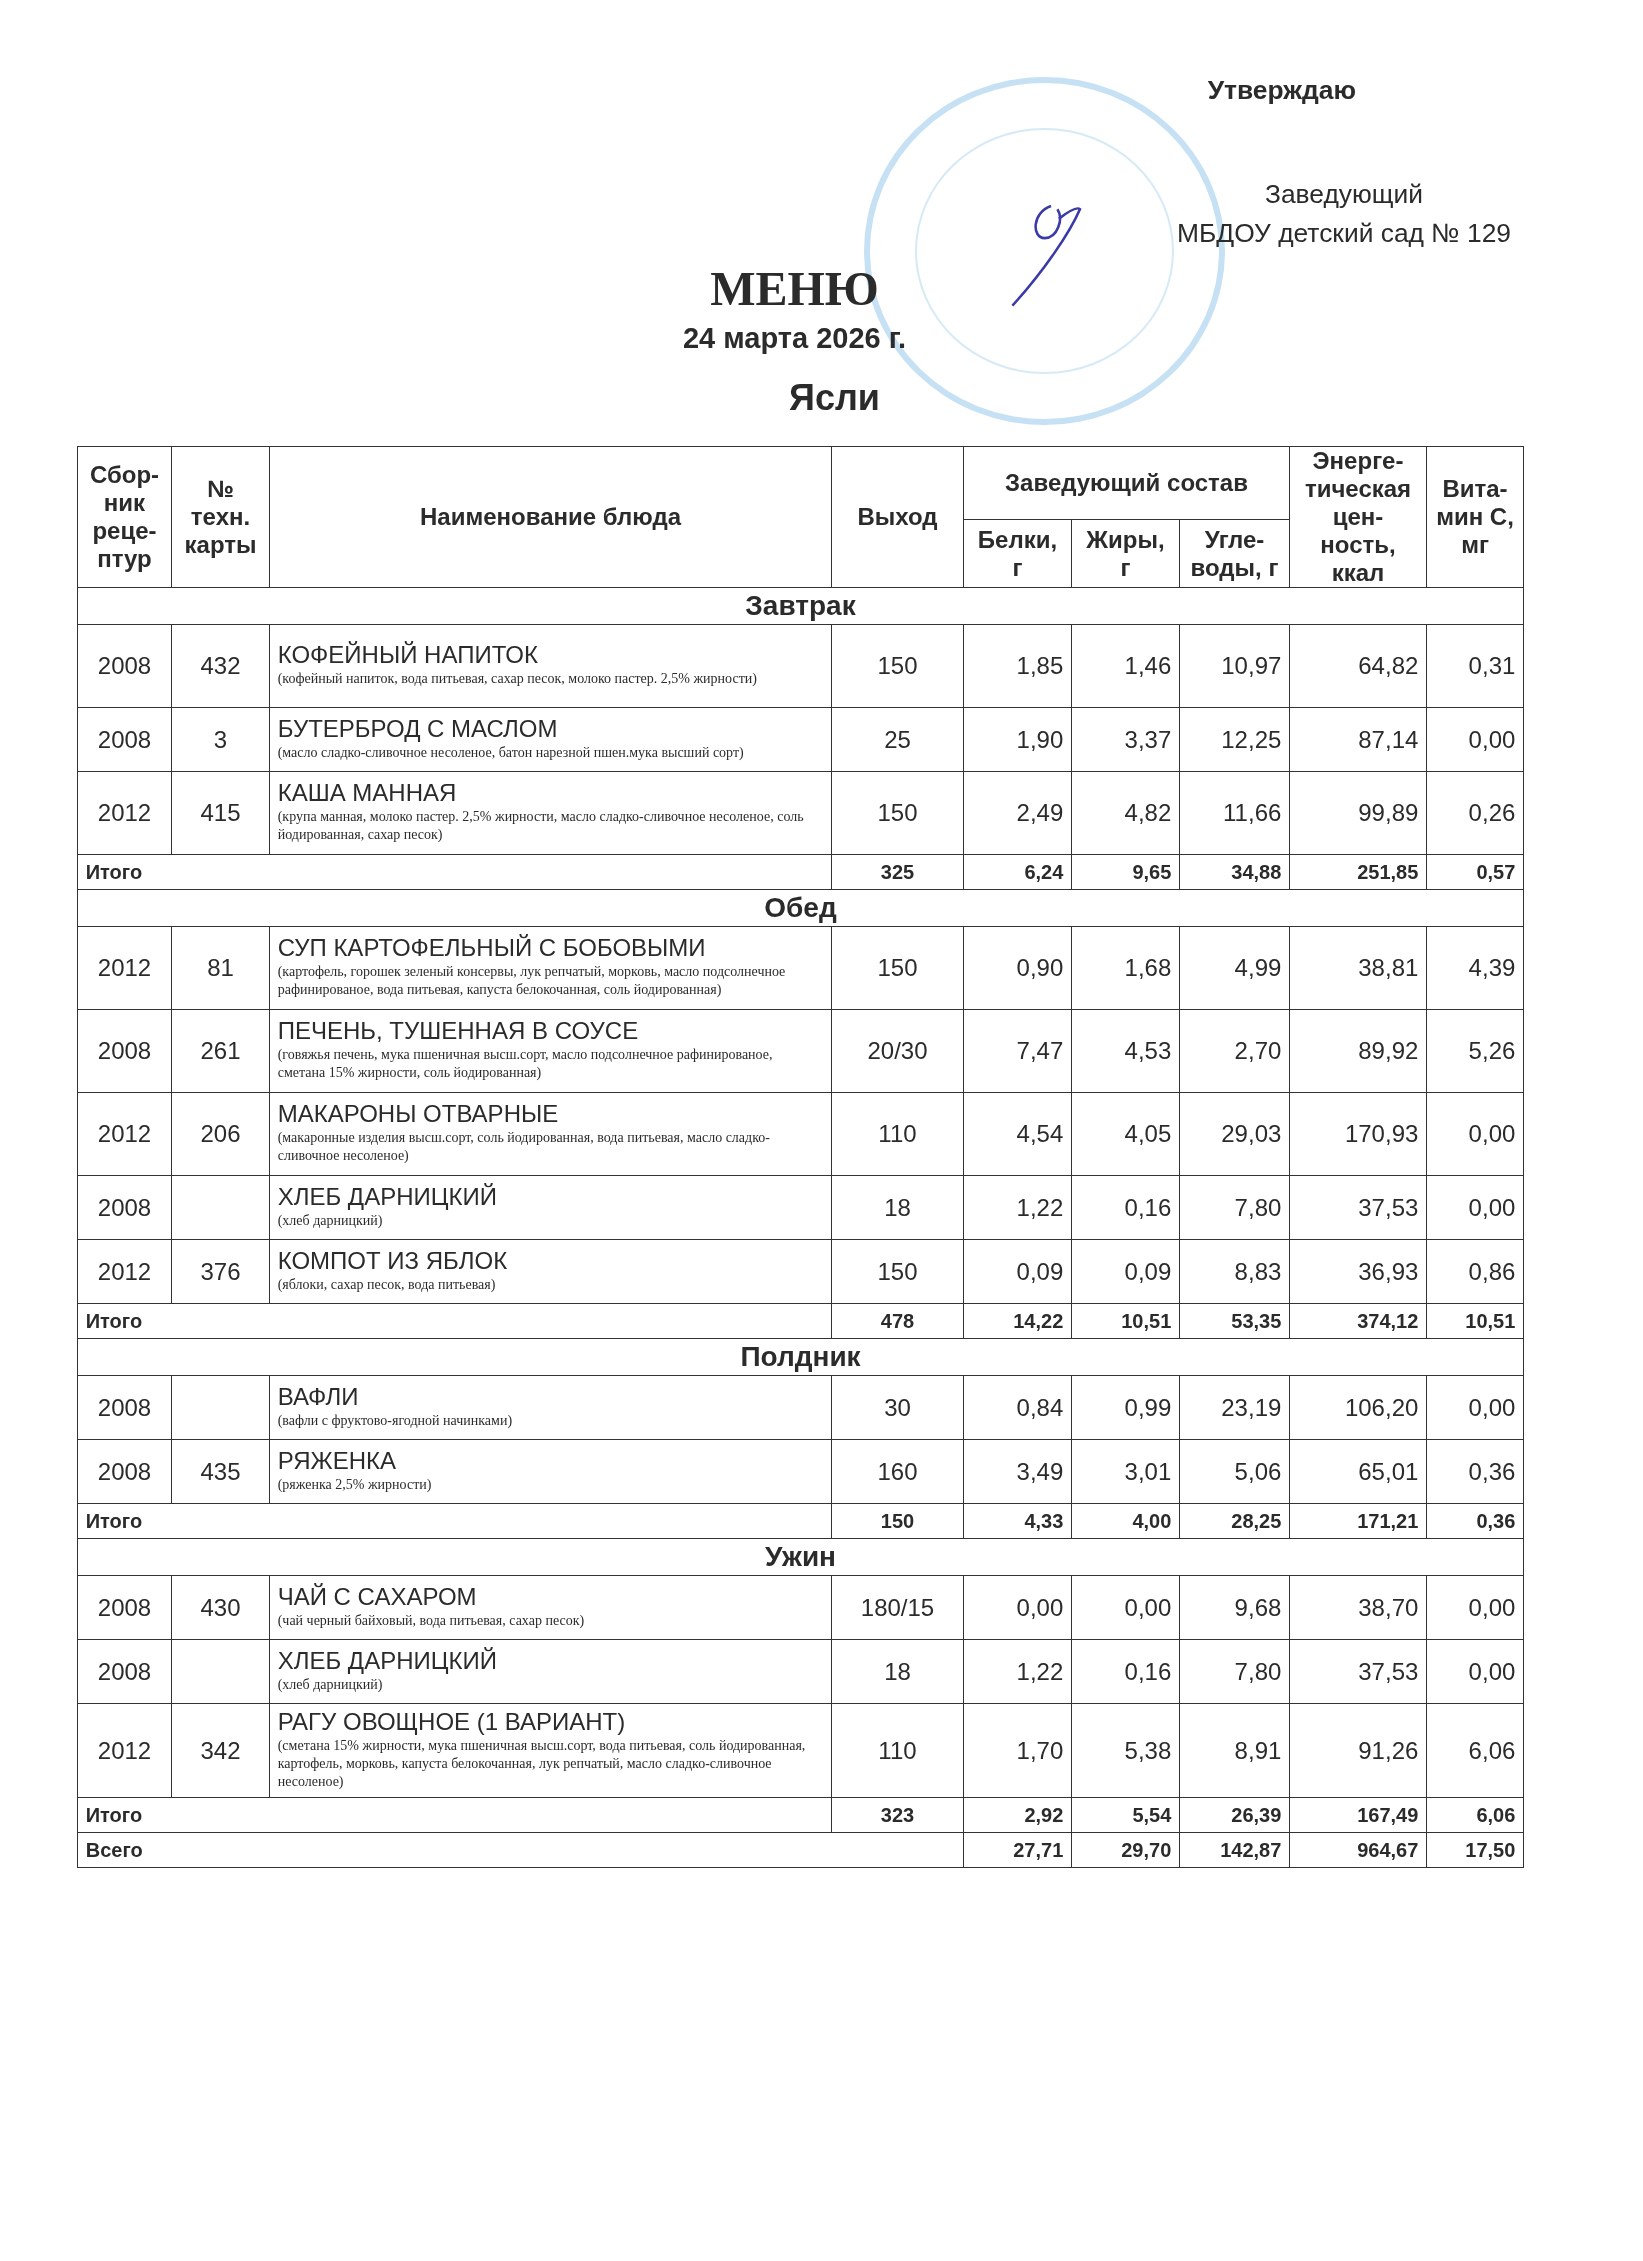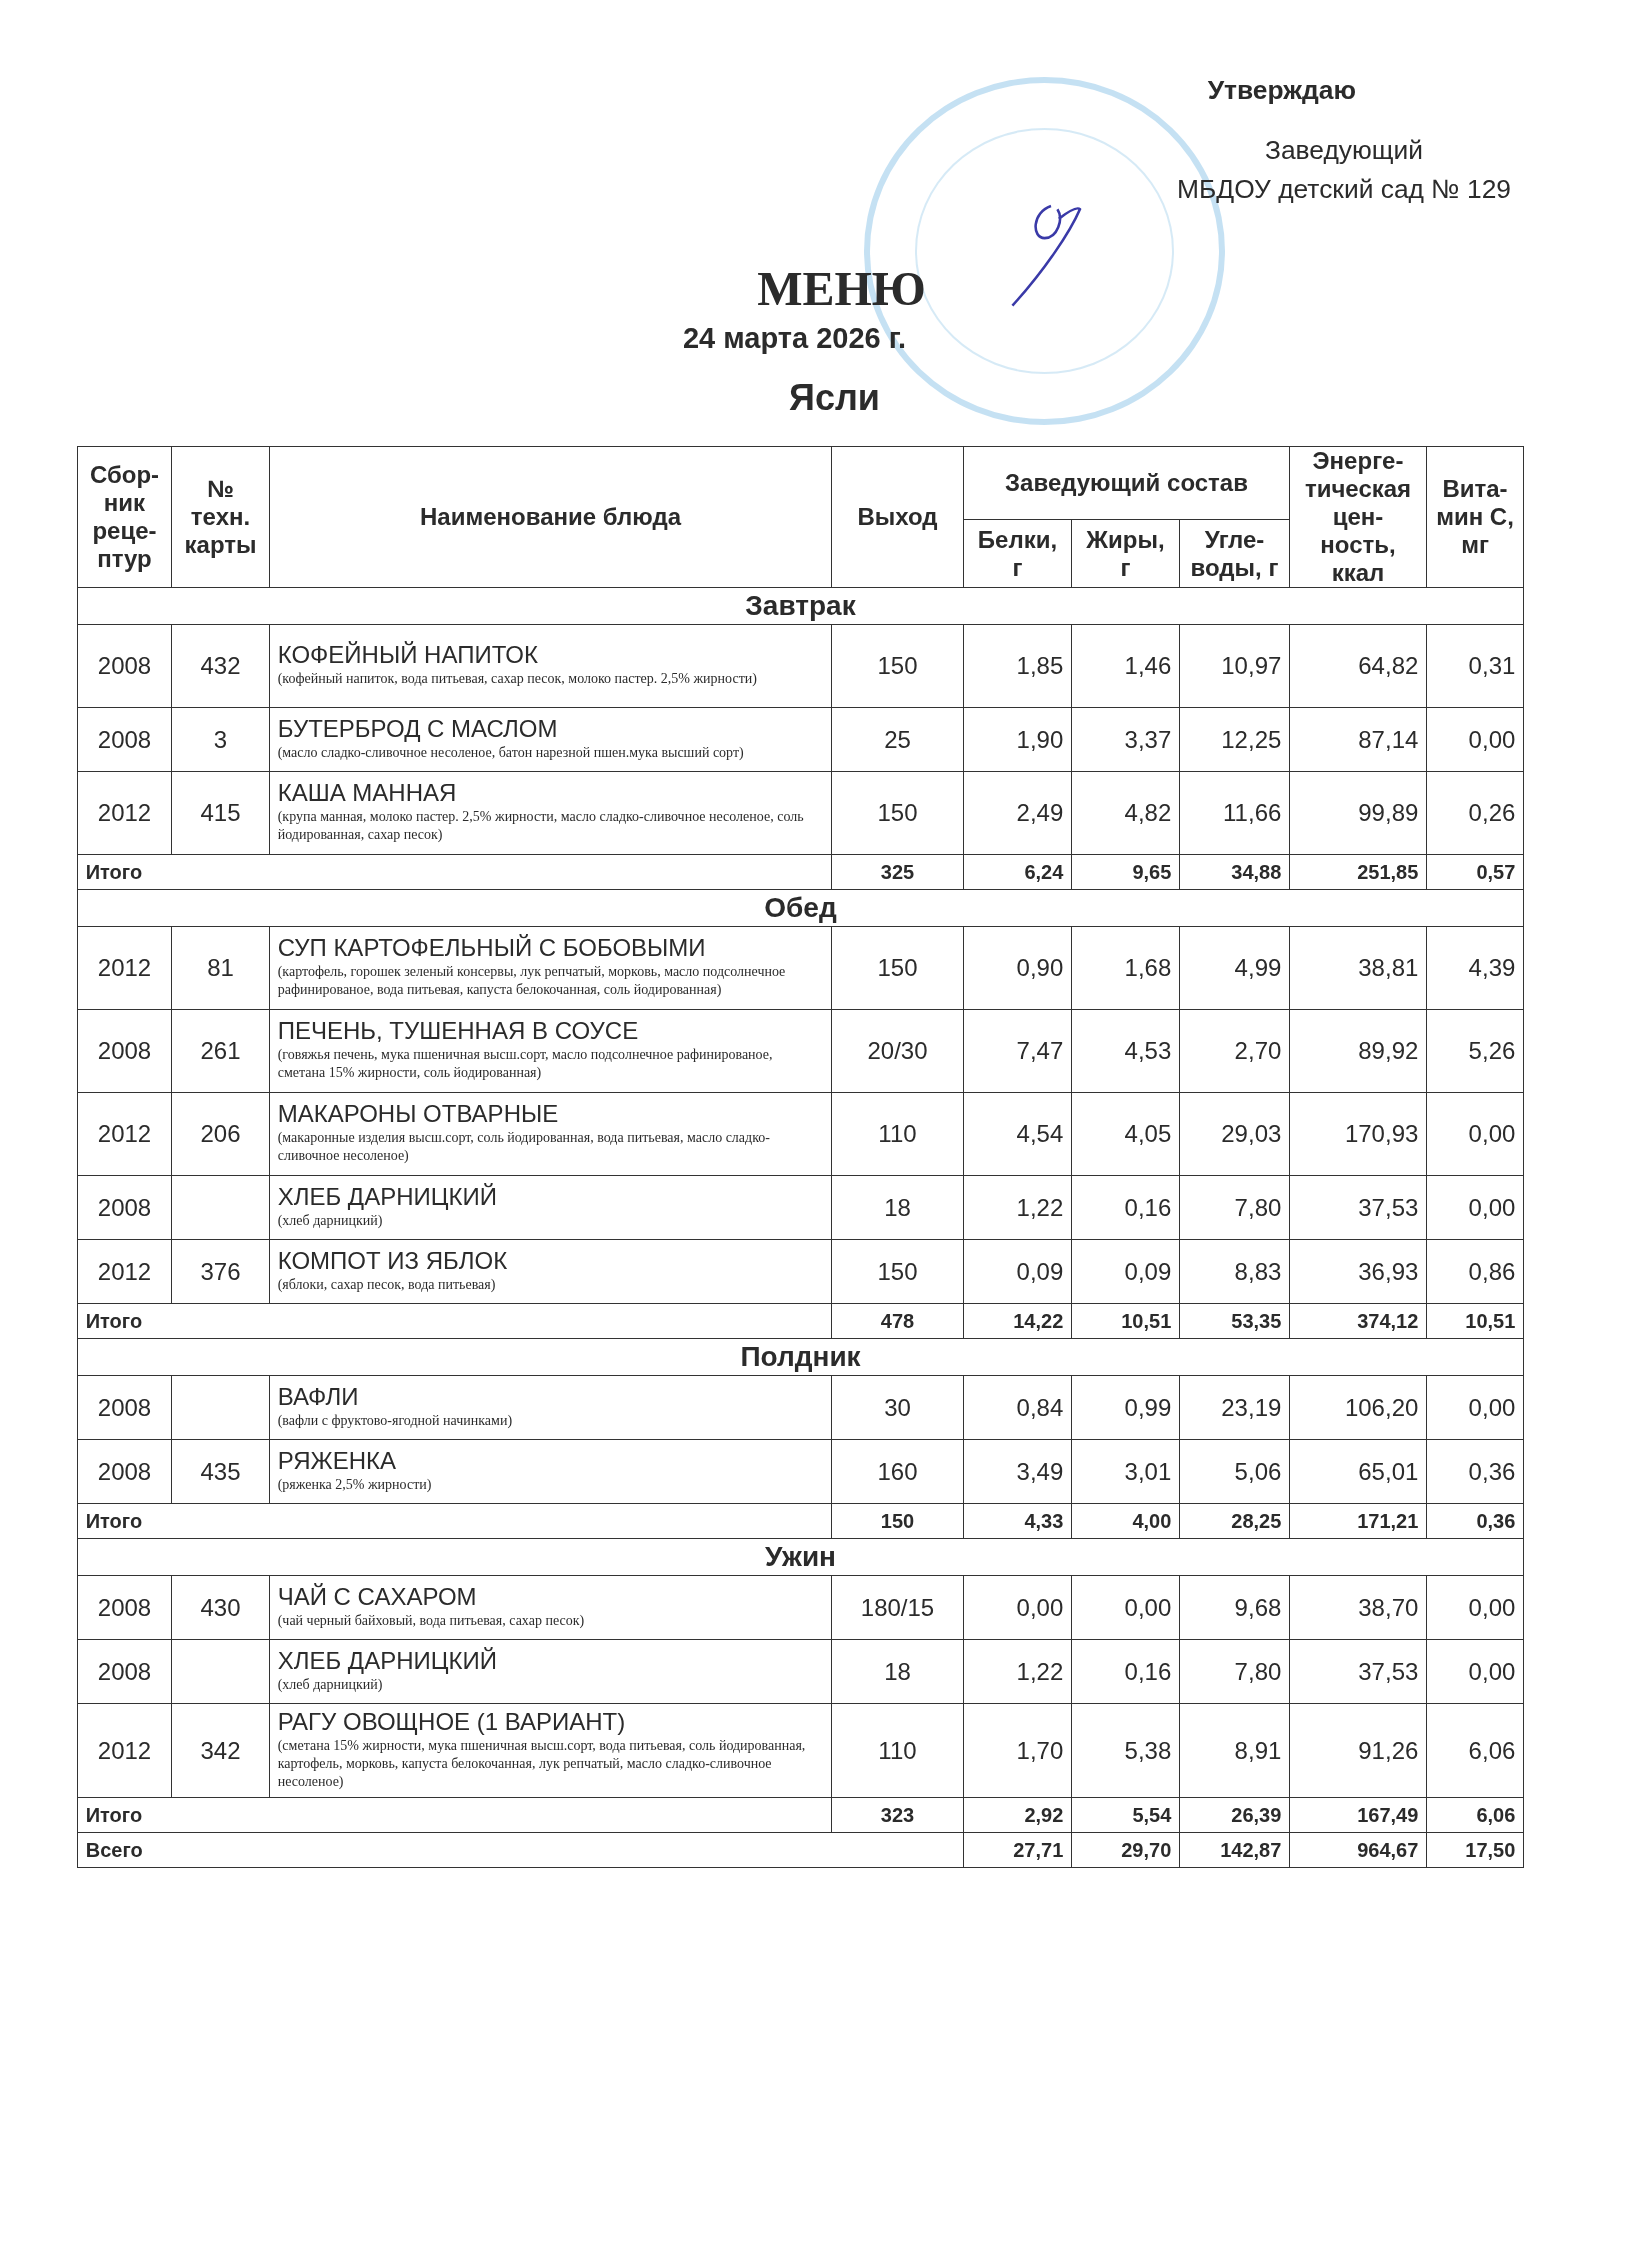--- a/index.html
+++ b/index.html
@@ -2,30 +2,30 @@
 <html style="font-size:10.3px"><head>
 <meta charset="utf-8">
 <style>
   html, body { margin: 0; padding: 0; }
   body {
     width: 1644px; height: 2261px; background: #ffffff; position: relative;
     font-family: "Liberation Sans", sans-serif; color: #2b2b2b; overflow: hidden;
   }
   .approval { position: absolute; right: 133px; top: 71px; text-align: center; font-size: 26.4px; line-height: 39px; }
   .approval .approve { position: absolute; right: 155px; top: 0; font-weight: bold; white-space: nowrap; }
-  .approval .line { margin-top: 60px; }
+  .approval .line { margin-top: 104px; }
   .sig-line { display: inline-block; width: 200px; border-bottom: 2.6px solid #222; margin-right: 3.9px; vertical-align: bottom; height: 26px; }
   .stamp {
     position: absolute; left: 864px; top: 77px; width: 361px; height: 348px; border-radius: 50%;
     border: 6.4px solid rgba(90,170,220,0.35); box-sizing: border-box;
   }
   .stamp-inner { position: absolute; left: 45px; top: 45px; right: 45px; bottom: 45px; border-radius: 50%; border: 2.6px solid rgba(90,170,220,0.25); }
   .signature { position: absolute; left: 1006px; top: 193px; width: 90px; height: 116px; }
   .title { position: absolute; left: 0; width: 1589px; text-align: center; }
-  .t-menu { top: 261px; font-family: "Liberation Serif", serif; font-weight: bold; font-size: 48px; margin-left: 47px; }
+  .t-menu { top: 261px; font-family: "Liberation Serif", serif; font-weight: bold; font-size: 48px; }
   .t-date { top: 322px; font-weight: bold; font-size: 29px; }
   .t-group { top: 377px; font-weight: bold; font-size: 36px; padding-left: 40px; }
 
   table.menu {
     position: absolute; left: 77px; top: 446px; width: 1445px;
     border-collapse: collapse; table-layout: fixed; font-size: 24px;
   }
   table.menu td, table.menu th { border: 1.9px solid #333; padding: 0 7.7px; }
   table.menu th { font-weight: bold; font-size: 24px; line-height: 28px; text-align: center; }
   .num { text-align: right; }

